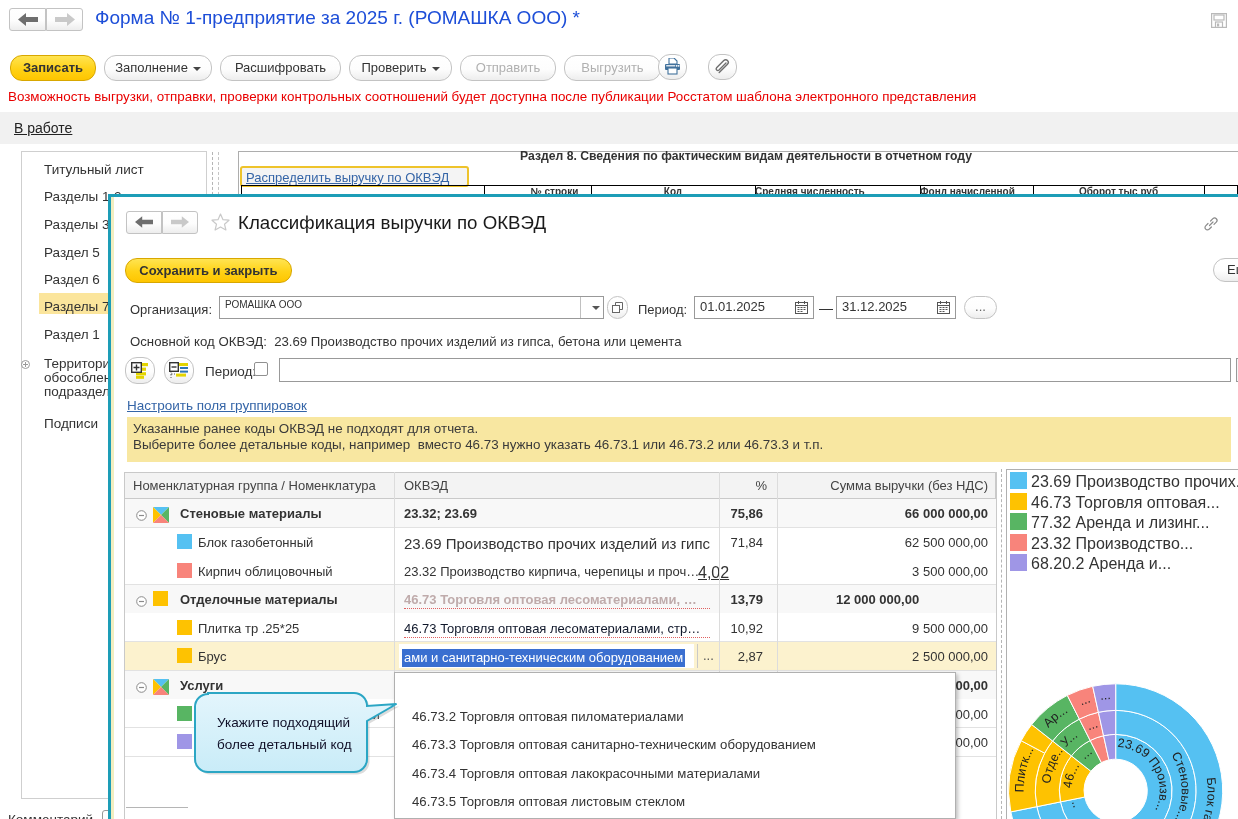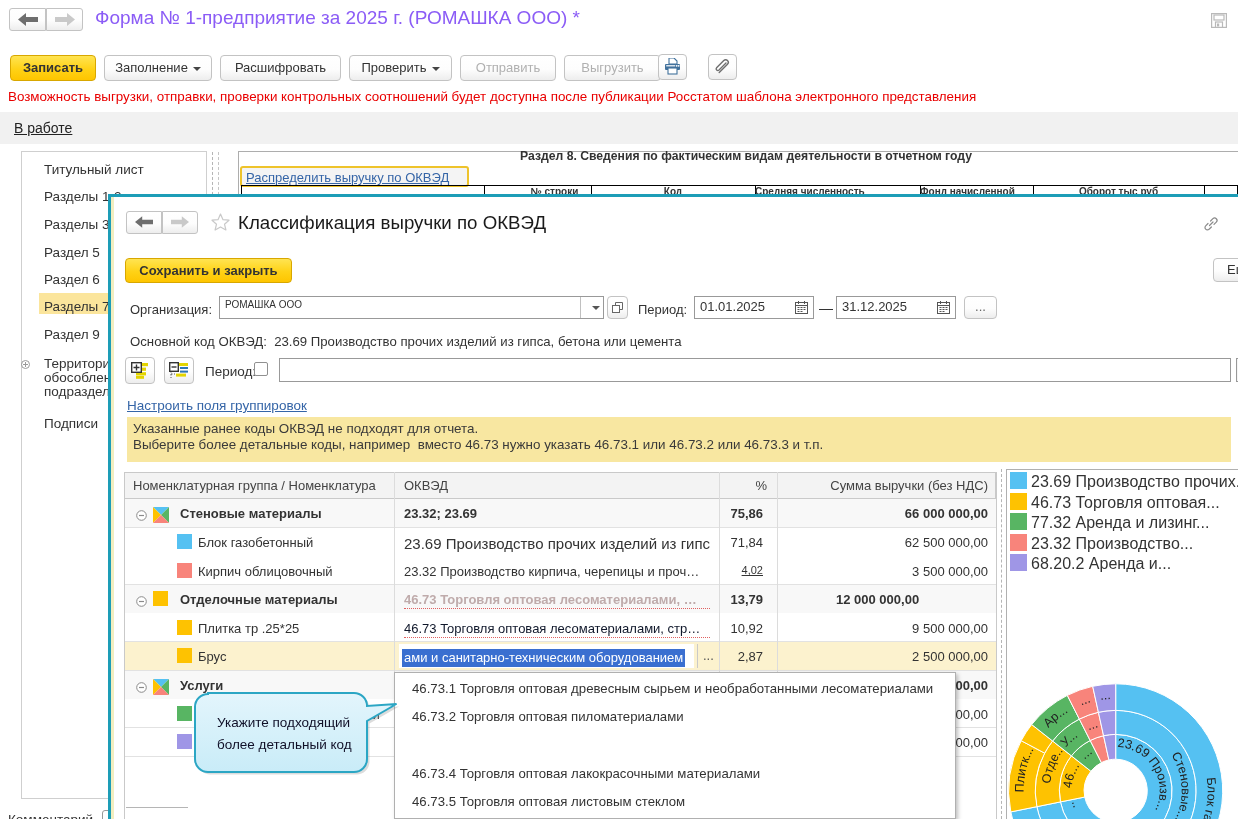--- a/index.html
+++ b/index.html
@@ -1,40 +1,40 @@
 <!DOCTYPE html>
 <html lang="ru"><head>
 <meta charset="utf-8">
 <style>
   html,body{margin:0;padding:0;}
   body{width:1238px;height:819px;overflow:hidden;position:relative;
        font-family:"Liberation Sans",sans-serif;color:#333;background:#fff;}
   .abs{position:absolute;}
-  .btn{position:absolute;box-sizing:border-box;border:1px solid #c3c3c3;border-radius:4px;
+  .btn{position:absolute;box-sizing:border-box;border:1px solid #c3c3c3;border-radius:12px;
        background:linear-gradient(#fff, #fdfdfd 55%, #ededed);font-size:13px;color:#333;
        text-align:center;}
   .btn-dis{color:#b0b0b0;}
   .ybtn{background:linear-gradient(#ffe452,#ffd216 55%,#fec500);border:1px solid #d8a700;font-weight:bold;}
   .fld{position:absolute;box-sizing:border-box;border:1px solid #999;background:#fff;font-size:13px;}
   .lnk{color:#3565a7;text-decoration:underline;}
   .caret{display:inline-block;width:0;height:0;border-left:4px solid transparent;
          border-right:4px solid transparent;border-top:4px solid #444;vertical-align:middle;margin-left:5px;}
 </style>
 </head>
 <body>
 
 <div class="btn" style="left:9px;top:8px;width:37px;height:23px;border-radius:3px 0 0 3px;"></div>
 <div class="btn" style="left:46px;top:8px;width:37px;height:23px;border-radius:0 3px 3px 0;"></div>
 <svg class="abs" style="left:18px;top:13px;" width="20" height="13" viewBox="0 0 20 13">
     <path d="M8 0 L8 4 L20 4 L20 9 L8 9 L8 13 L0 6.5 Z" fill="#6e6e6e"></path>
   </svg>
 <svg class="abs" style="left:55px;top:13px;" width="20" height="13" viewBox="0 0 20 13">
     <path d="M12 0 L12 4 L0 4 L0 9 L12 9 L12 13 L20 6.5 Z" fill="#c9c9c9"></path>
   </svg>
-<div class="abs" style="left:95px;top:7px;font-size:19px;color:#8b5cf6;">Форма № 1-предприятие за 2025 г. (РОМАШКА ООО) *</div>
+<div class="abs" style="left:95px;top:7px;font-size:19px;color:#1d4ed8;">Форма № 1-предприятие за 2025 г. (РОМАШКА ООО) *</div>
 
 <svg class="abs" style="left:1211px;top:13px;" width="16" height="15" viewBox="0 0 16 15">
  <rect x="0.5" y="0.5" width="15" height="14" fill="none" stroke="#b9b9b9" stroke-width="1.4"></rect>
  <rect x="3" y="2" width="10" height="5" fill="none" stroke="#b9b9b9" stroke-width="1.2"></rect>
  <rect x="4.5" y="9" width="7" height="6" fill="none" stroke="#b9b9b9" stroke-width="1.2"></rect>
  <rect x="6" y="10.5" width="2.2" height="3" fill="#b9b9b9"></rect>
 </svg>
 
 <div class="btn ybtn" style="left:10px;top:55px;width:86px;height:26px;line-height:24px;">Записать</div>
 <div class="btn" style="left:104px;top:55px;width:108px;height:26px;line-height:24px;">Заполнение<span class="caret"></span></div>
@@ -62,21 +62,21 @@
 <div class="abs" style="left:14px;top:120px;font-size:14px;color:#222;text-decoration:underline;">В работе</div>
 
 <div class="abs" style="left:21px;top:151px;width:186px;height:648px;border:1px solid #cfcfcf;background:#fff;box-sizing:border-box;"></div>
 <div class="abs" style="left:39px;top:293px;width:69px;height:21px;background:#fbe59c;"></div>
 <div class="abs" style="left:44px;top:162px;font-size:13.5px;">Титульный лист</div>
 <div class="abs" style="left:44px;top:189px;font-size:13.5px;">Разделы 1-2</div>
 <div class="abs" style="left:44px;top:217px;font-size:13.5px;">Разделы 3-4</div>
 <div class="abs" style="left:44px;top:245px;font-size:13.5px;">Раздел 5</div>
 <div class="abs" style="left:44px;top:272px;font-size:13.5px;text-align:center;">Раздел 6</div>
 <div class="abs" style="left:44px;top:299px;font-size:13.5px;">Разделы 7-8</div>
-<div class="abs" style="left:44px;top:327px;font-size:13.5px;">Раздел 9</div>
+<div class="abs" style="left:44px;top:327px;font-size:13.5px;">Раздел 1</div>
 <svg class="abs" style="left:21px;top:360px;" width="9" height="9" viewBox="0 0 9 9">
     <circle cx="4.5" cy="4.5" r="4" fill="none" stroke="#9a9a9a"></circle>
     <path d="M2 4.5 h5 M4.5 2 v5" stroke="#9a9a9a"></path>
   </svg>
 <div class="abs" style="left:44px;top:357px;font-size:13.5px;line-height:13.8px;width:130px;">Территориально обособленные подразделения</div>
 <div class="abs" style="left:44px;top:416px;font-size:13.5px;">Подписи</div>
 
 <div class="abs" style="left:212px;top:152px;width:0;height:667px;border-left:1px dashed #b5b5b5;"></div>
 <div class="abs" style="left:218px;top:152px;width:0;height:667px;border-left:1px dashed #c5c5c5;"></div>
 
@@ -209,21 +209,21 @@
 <div class="abs" style="left:124px;top:528px;width:872px;height:28.6px;background:#fff;border-bottom:1px solid #e2e2e2;box-sizing:border-box;"></div>
 <div class="abs" style="left:177px;top:533.9px;width:15px;height:15px;background:#55c1f2;"></div>
 <div class="abs" style="left:198px;top:535px;font-size:13px;">Блок газобетонный</div>
 <div class="abs" style="left:404px;top:535px;font-size:15px;width:306px;white-space:nowrap;overflow:hidden;">23.69 Производство прочих изделий из гипса, …</div>
 <div class="abs" style="left:698px;top:535px;width:65px;text-align:right;font-size:13px;">71,84</div>
 <div class="abs" style="left:836px;top:535px;width:152px;text-align:right;font-size:13px;">62 500 000,00</div>
 <div class="abs" style="left:124px;top:556px;width:872px;height:28.6px;background:#fff;border-bottom:1px solid #e2e2e2;box-sizing:border-box;"></div>
 <div class="abs" style="left:177px;top:562.5px;width:15px;height:15px;background:#f8847b;"></div>
 <div class="abs" style="left:198px;top:564px;font-size:13px;">Кирпич облицовочный</div>
 <div class="abs" style="left:404px;top:564px;font-size:13px;width:306px;white-space:nowrap;overflow:hidden;">23.32 Производство кирпича, черепицы и проч…</div>
-<div class="abs" style="left:698px;top:564px;width:65px;text-align:right;font-size:11px;text-decoration:underline;">4,02</div>
+<div class="abs" style="left:698px;top:564px;width:65px;text-align:left;font-size:16px;text-decoration:underline;">4,02</div>
 <div class="abs" style="left:836px;top:564px;width:152px;text-align:right;font-size:13px;">3 500 000,00</div>
 <div class="abs" style="left:124px;top:585px;width:872px;height:28.6px;background:#f8f8f8;border-bottom:1px solid #e2e2e2;box-sizing:border-box;"></div>
 <svg class="abs" style="left:136px;top:596.1px;" width="11" height="11" viewBox="0 0 11 11">
     <circle cx="5.5" cy="5.5" r="4.8" fill="#fff" stroke="#8a8a8a"></circle>
     <path d="M3 5.5 h5" stroke="#8a8a8a" stroke-width="1.2"></path>
   </svg>
 <div class="abs" style="left:153px;top:591.1px;width:15px;height:15px;background:#fec201;"></div>
 <div class="abs" style="left:180px;top:592px;font-size:13px;font-weight:bold;">Отделочные материалы</div>
 <div class="abs" style="left:404px;top:592px;font-size:13px;font-weight:bold;color:#bfabab;border-bottom:1px dotted #e06060;padding-bottom:1px;width:306px;white-space:nowrap;overflow:hidden;">46.73 Торговля оптовая лесоматериалами, …</div>
 <div class="abs" style="left:698px;top:592px;width:65px;text-align:right;font-size:13px;font-weight:bold;">13,79</div>
@@ -331,22 +331,22 @@
     <text font-size="12.5" fill="#222" font-family="Liberation Sans"><textPath href="#p9">...</textPath></text>
     <text font-size="12.5" fill="#222" font-family="Liberation Sans"><textPath href="#p10">...</textPath></text>
     <text font-size="12.5" fill="#222" font-family="Liberation Sans"><textPath href="#p11">...</textPath></text>
     <text font-size="12.5" fill="#222" font-family="Liberation Sans"><textPath href="#p12">...</textPath></text>
     <text font-size="12.5" fill="#222" font-family="Liberation Sans"><textPath href="#p13">...</textPath></text>
   </svg>
 
 <div class="abs" style="left:126px;top:807px;width:62px;height:12px;border-top:1px solid #b5b5b5;"></div>
 
 <div class="abs" style="left:394px;top:672px;width:562px;height:147px;background:#fff;border:1px solid #b0b0b0;box-sizing:border-box;box-shadow:2px 2px 4px rgba(0,0,0,0.25);">
-  <div style="position:absolute;left:17px;top:8px;font-size:13.2px;">46.73.1 Торговля оптовая древесным сырьем и необработанными лесоматериалами</div>
   <div style="position:absolute;left:17px;top:36px;font-size:13.2px;">46.73.2 Торговля оптовая пиломатериалами</div>
+  <div style="position:absolute;left:17px;top:64px;font-size:13.2px;">46.73.3 Торговля оптовая санитарно-техническим оборудованием</div>
   <div style="position:absolute;left:17px;top:93px;font-size:13.2px;">46.73.4 Торговля оптовая лакокрасочными материалами</div>
   <div style="position:absolute;left:17px;top:121px;font-size:13.2px;">46.73.5 Торговля оптовая листовым стеклом</div>
 </div>
 
 <svg class="abs" style="left:190px;top:688px;" width="215" height="92" viewBox="0 0 215 92">
  <defs>
       <linearGradient id="ttg" x1="0" y1="0" x2="0" y2="1">
    <stop offset="0" stop-color="#e3f5fc"></stop>
         <stop offset="1" stop-color="#c9ecf8"></stop>
       </linearGradient>

